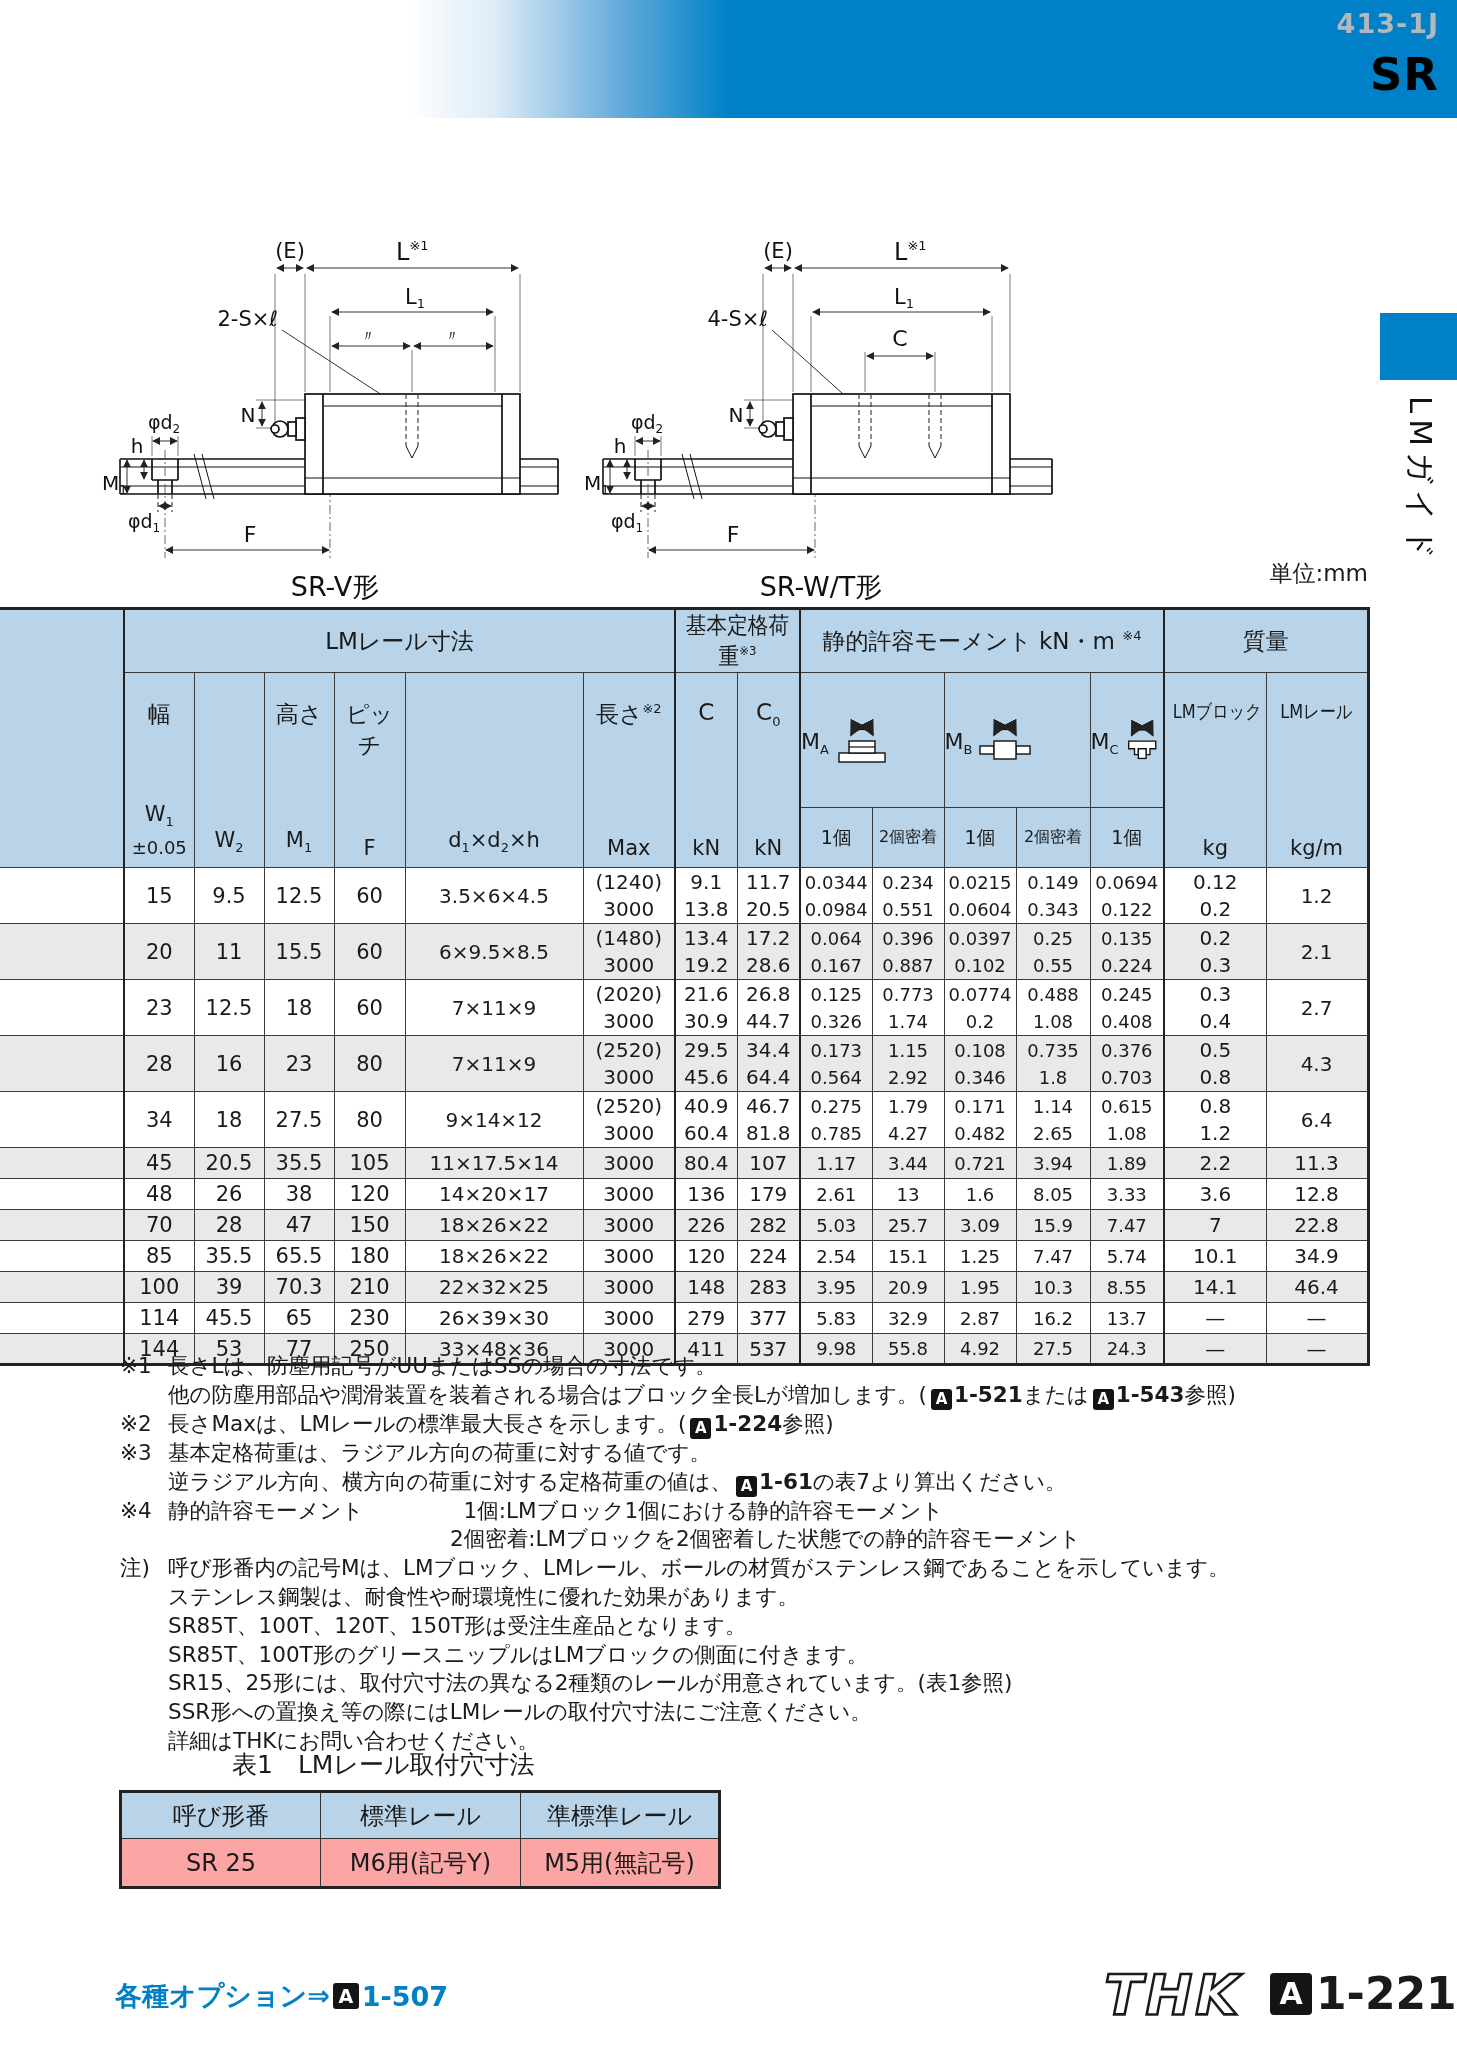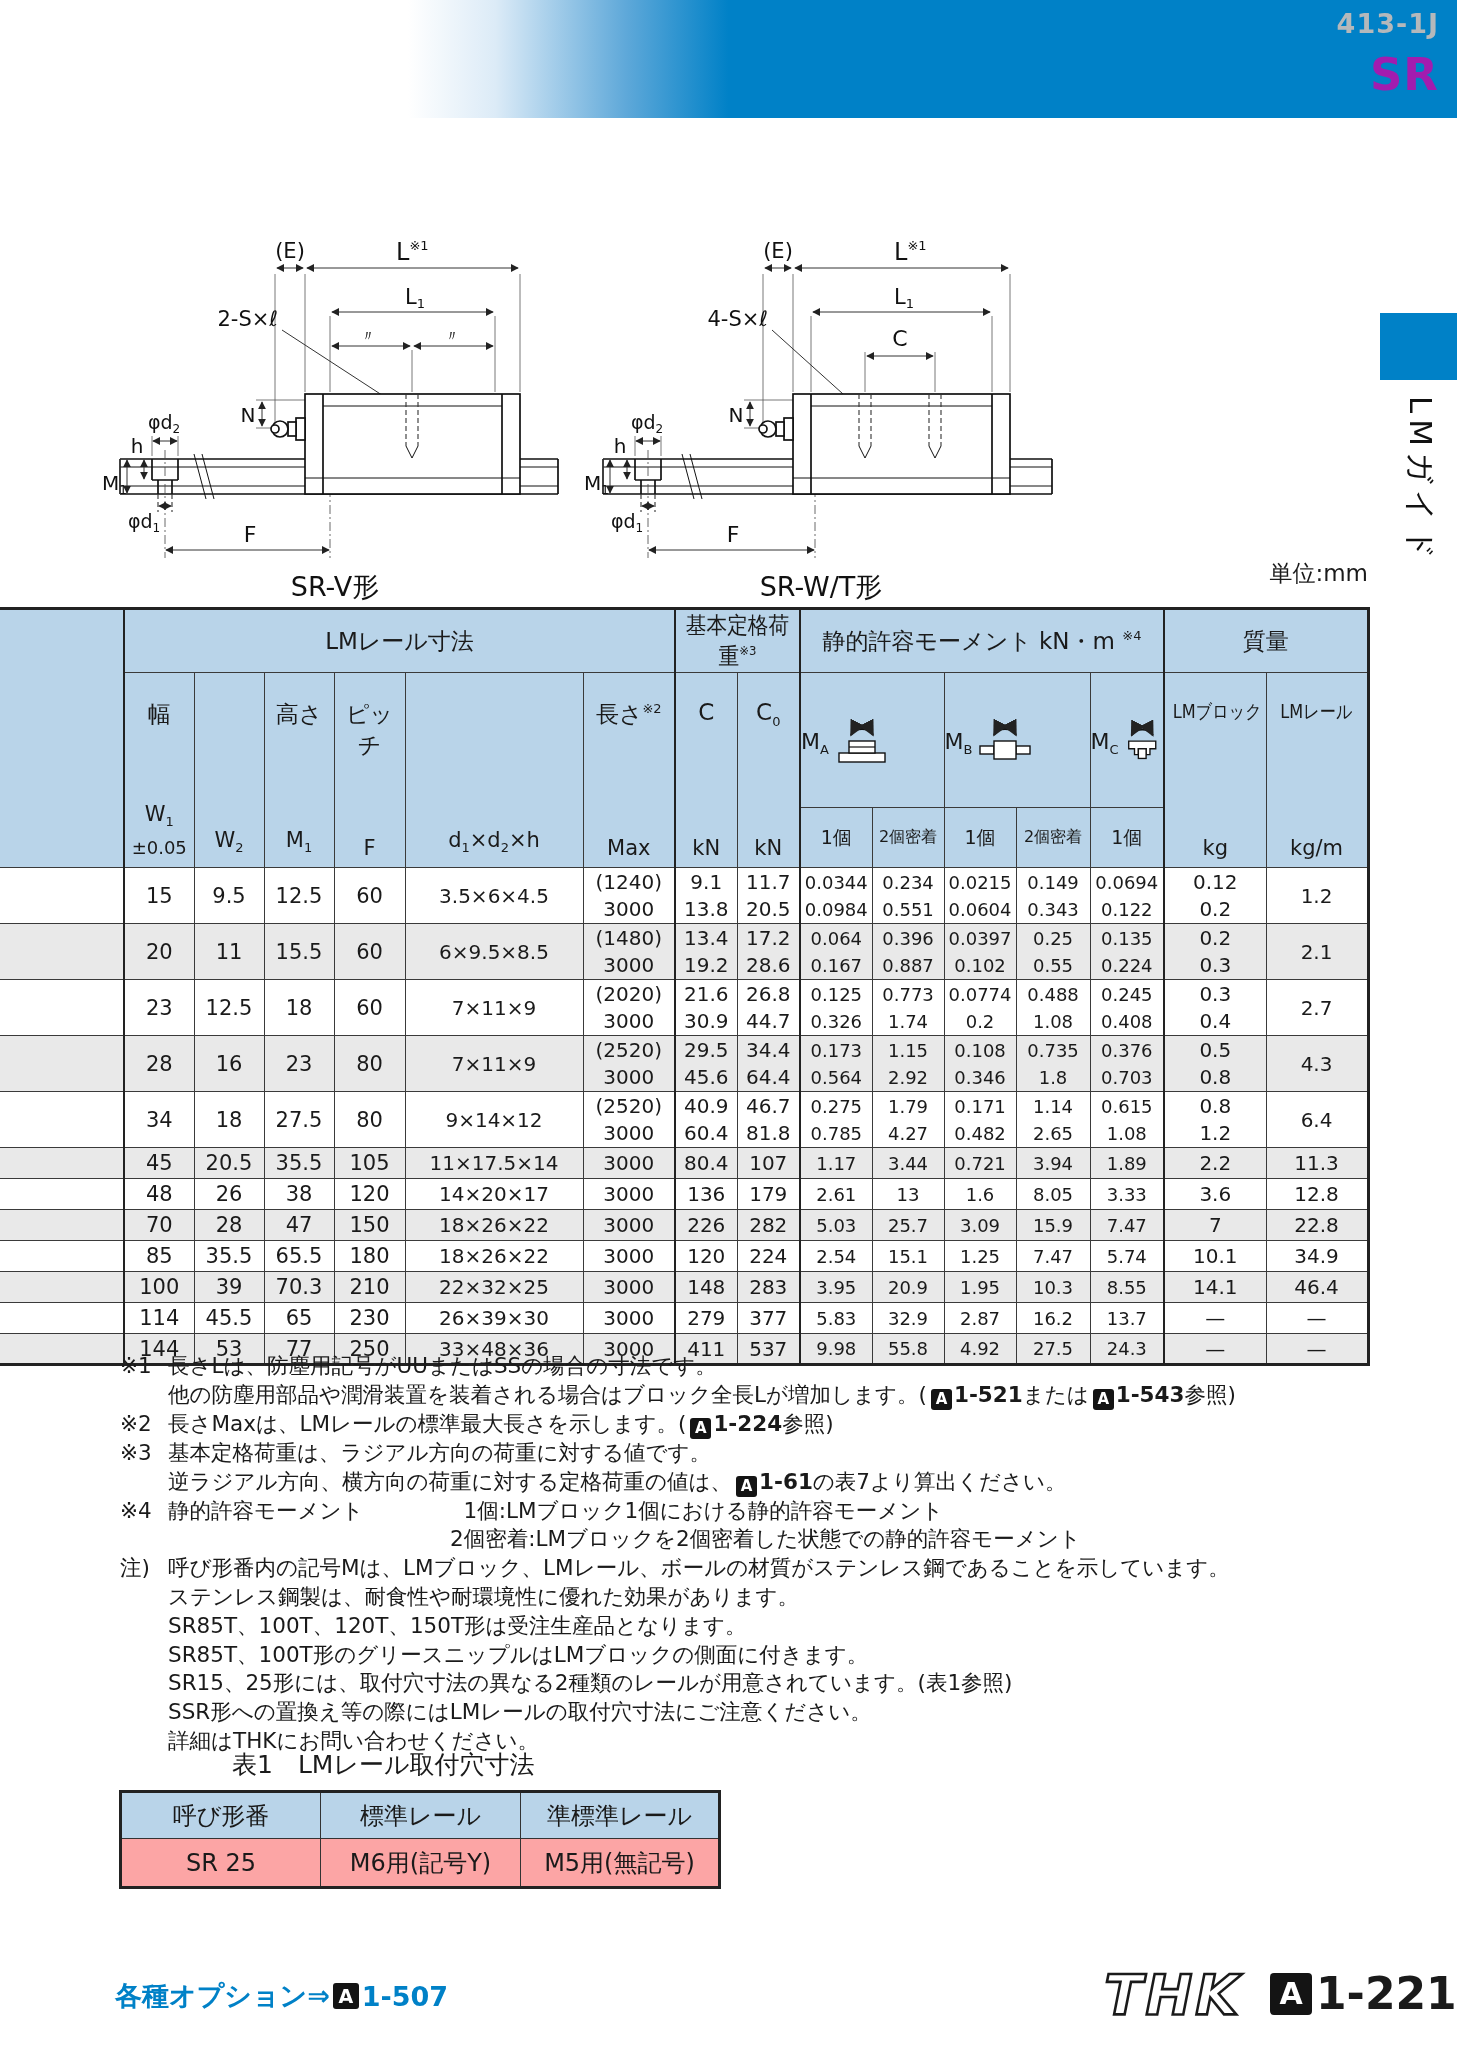--- a/index.html
+++ b/index.html
@@ -5,21 +5,21 @@
   html,body{margin:0;padding:0;}
   body{
     width:1457px;height:2067px;position:relative;background:#fff;
     font-family:"DejaVu Sans","Liberation Sans",sans-serif;color:#1a1a1a;
     overflow:hidden;
   }
   
   .topbar{position:absolute;left:0;top:0;width:1457px;height:118px;
     background:linear-gradient(90deg,#ffffff 0%,#ffffff 28%,#dcebf7 34%,#5ea8d9 43%,#0081c7 50%,#0081c7 100%);}
   .doc-code{position:absolute;top:8px;right:18px;color:#b4b8bb;font-size:27px;letter-spacing:1px;font-weight:bold;}
-  .series{position:absolute;top:48px;right:18px;color:#a21caf;font-size:45px;font-weight:bold;letter-spacing:1px;}
+  .series{position:absolute;top:48px;right:18px;color:#000000;font-size:45px;font-weight:bold;letter-spacing:1px;}
   
   .side-tab{position:absolute;left:1380px;top:313px;width:77px;height:67px;background:#0081c7;}
   .side-label{position:absolute;left:1399px;top:396px;writing-mode:vertical-rl;text-orientation:sideways;
     font-size:31px;letter-spacing:6px;color:#111;font-weight:500;}
   
   svg.diag{position:absolute;}
   .part{stroke:#111;stroke-width:1.7;fill:none;}
   .partf{stroke:#111;stroke-width:1.7;fill:#fff;}
   .part2{stroke:#111;stroke-width:1;fill:none;}
   .hid{stroke:#333;stroke-width:1.1;fill:none;stroke-dasharray:5 3;}

